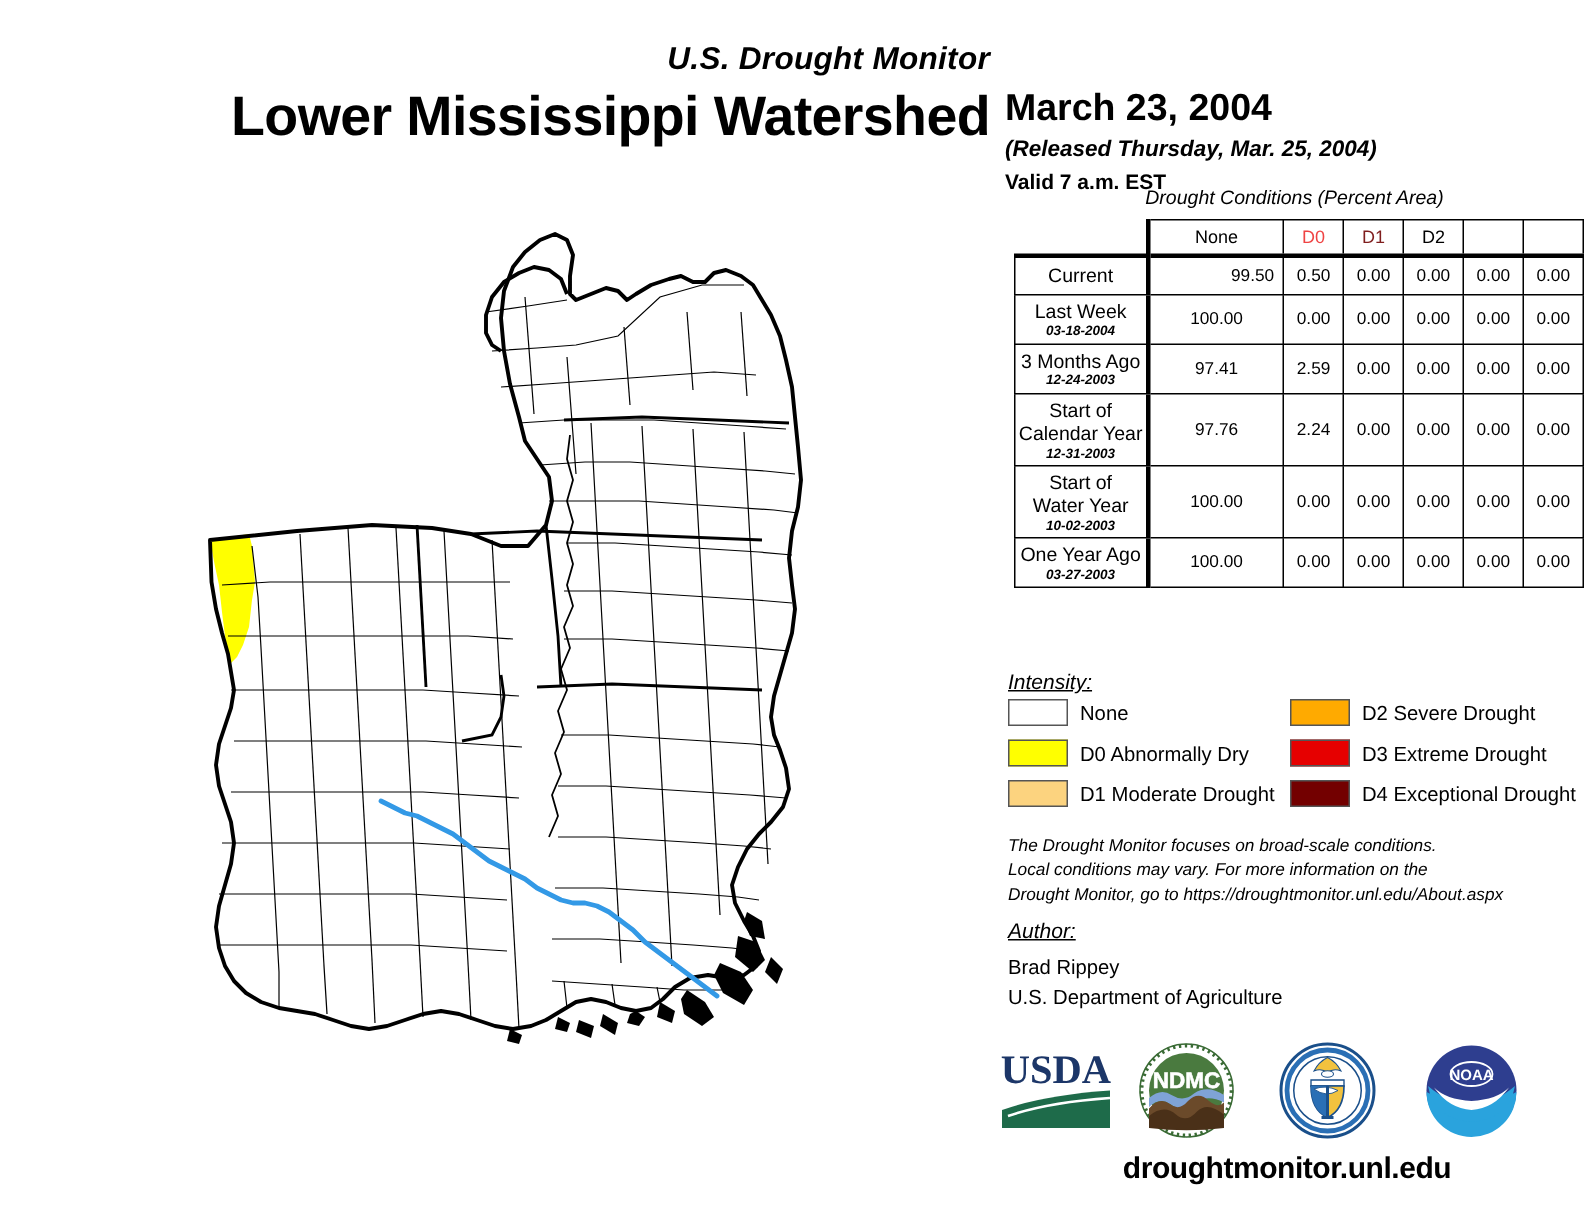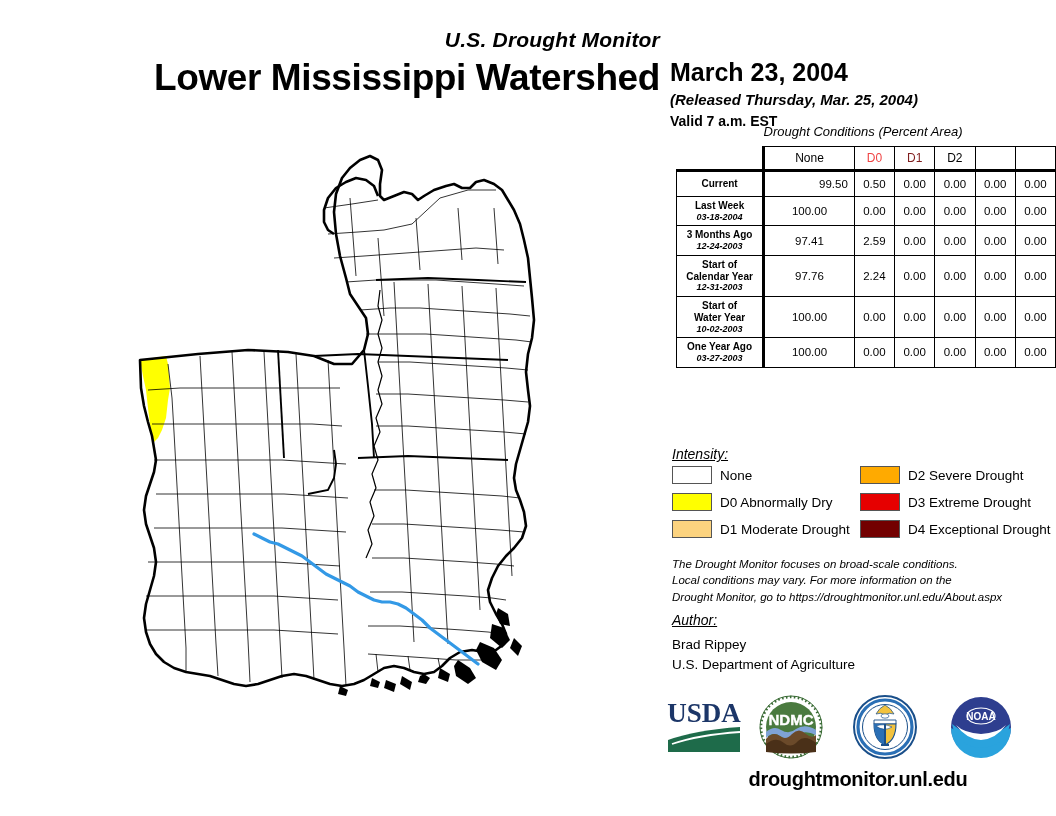--- a/index.html
+++ b/index.html
@@ -23,21 +23,21 @@
 
   
   #cond-table{position:absolute;left:676px;top:146px;border-collapse:collapse;
     table-layout:fixed;}
   #cond-table td,#cond-table th{
     border:1px solid #000;font-size:11.5px;text-align:center;
     padding:0;vertical-align:middle;background:#fff;font-weight:normal;
   }
   #cond-table .lbl{width:92px;border:1px solid #000;border-right:3px solid #000;
     text-align:center;line-height:1.18;padding:3px 2px;}
-  #cond-table .lbl .t{font-size:10px;font-weight:bold;}
+  #cond-table .lbl .t{font-size:13px;font-weight:normal;}
   #cond-table .lbl .d{font-size:9px;font-style:italic;font-weight:bold;}
   #cond-table .val{width:44px;height:24px;}
   #cond-table thead .lbl{border:none;background:transparent;}
   #cond-table thead th.cat{height:22px;font-size:12px;border:1px solid #000;}
   #cond-table thead th.catfirst{border-left:3px solid #000;}
   #cond-table tbody tr:first-child td{border-top:3px solid #000;}
   .cat-none{background:#ffffff;color:#000;}
   .cat-d0{background:#ffff00;color:#ef4444;}
   .cat-d1{background:#fcd37f;color:#7f1d1d;}
   .cat-d2{background:#ffaa00;color:#000;}

